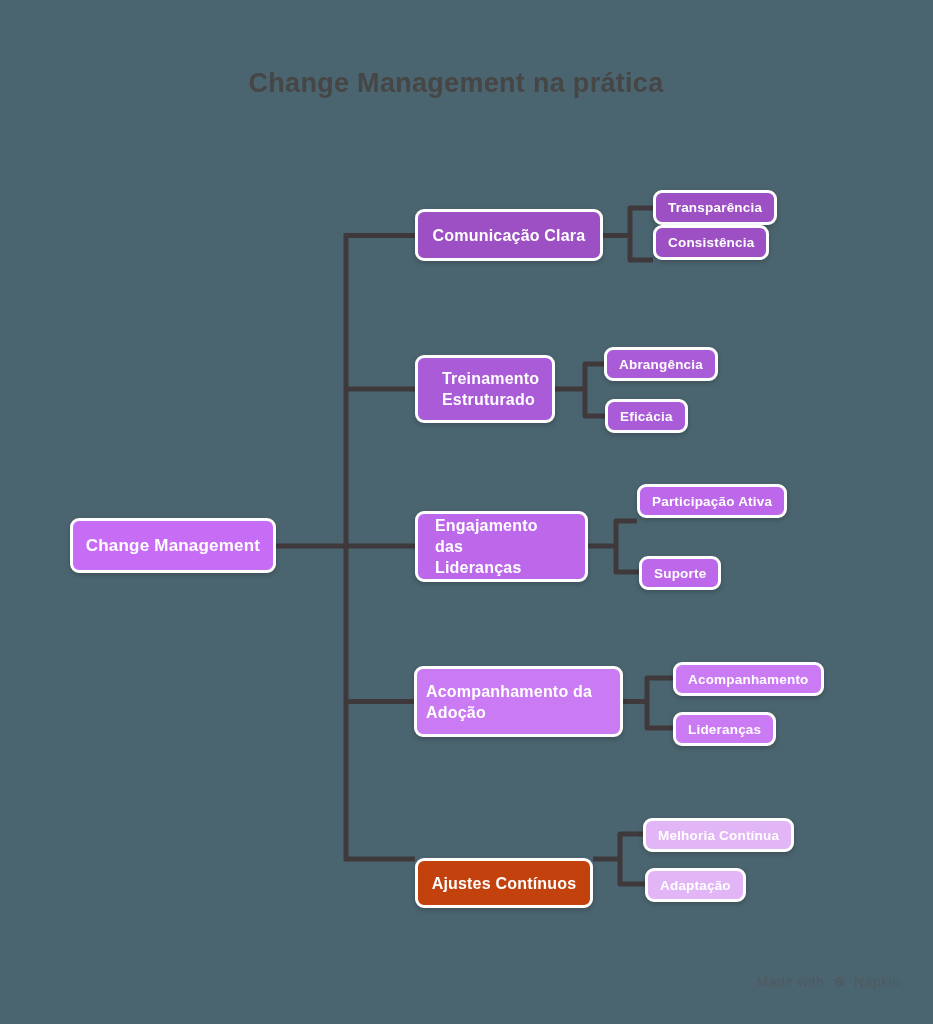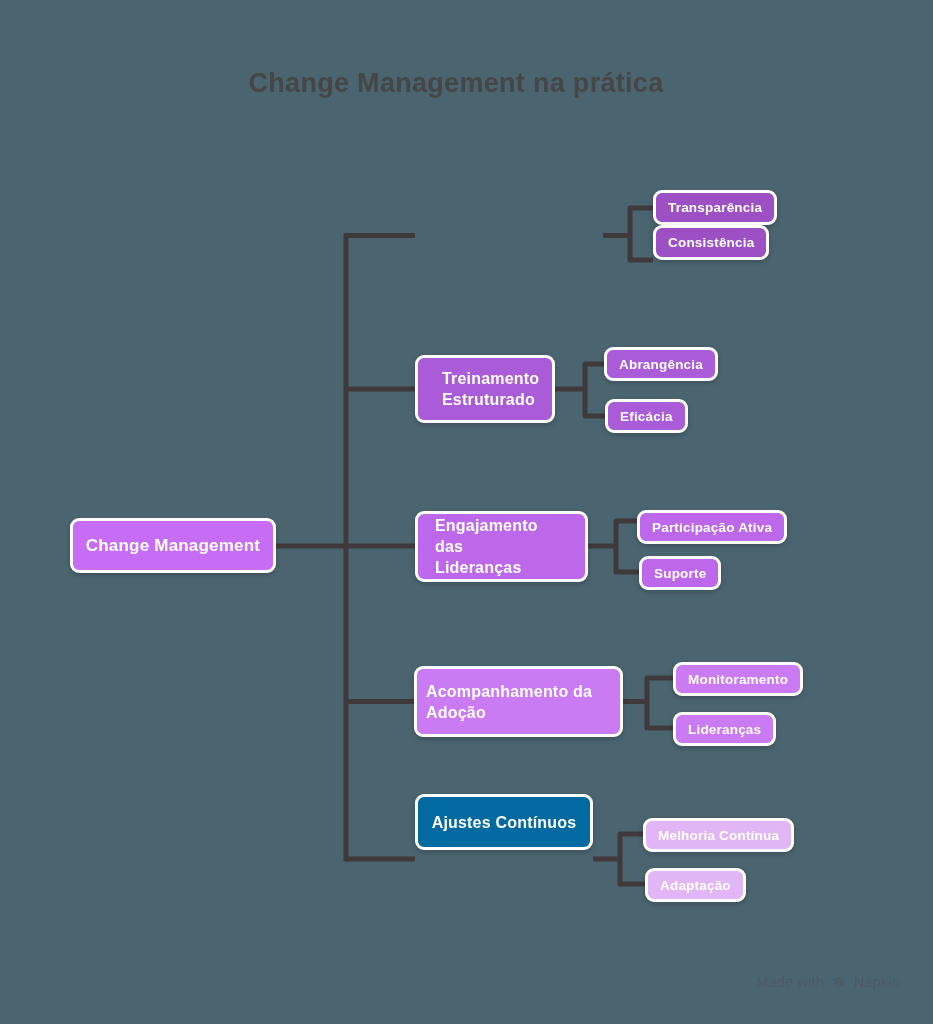--- a/index.html
+++ b/index.html
@@ -53,39 +53,40 @@
     <path d="M346 859 H415"></path>
     <path d="M603 235.5 H630 M653 208 H630 V260 H653"></path>
     <path d="M555 389 H585 M604 364 H585 V416 H605"></path>
     <path d="M588 546 H616 M637 521 H616 V572 H639"></path>
     <path d="M623 701.5 H647 M673 678 H647 V728 H673"></path>
     <path d="M593 859 H620 M643 834 H620 V884 H645"></path>
   </svg>
 
   <div class="node root" style="left: 70px; top: 518px; background: rgb(199, 109, 245);">Change Management</div>
 
+  <div class="node branch center" style="left: 415px; top: 209px; width: 188px; height: 52px; background: rgb(156, 80, 196);">Comunicação Clara</div>
   <div class="node leaf" style="left: 653px; top: 190px; height: 35px; background: rgb(156, 80, 196);">Transparência</div>
   <div class="node leaf" style="left: 653px; top: 225px; height: 35px; background: rgb(156, 80, 196);">Consistência</div>
 
   <div class="node branch" style="left: 415px; top: 355px; width: 140px; height: 68px; background: rgb(170, 92, 216); padding-left: 24px;">Treinamento
 Estruturado</div>
   <div class="node leaf" style="left: 604px; top: 347px; background: rgb(170, 92, 216);">Abrangência</div>
   <div class="node leaf" style="left: 605px; top: 399px; background: rgb(170, 92, 216);">Eficácia</div>
 
   <div class="node branch" style="left: 415px; top: 511px; width: 173px; height: 71px; background: rgb(189, 104, 234);">Engajamento das
 Lideranças</div>
-  <div class="node leaf" style="left: 637px; top: 510px; background: rgb(189, 104, 234);">Participação Ativa</div>
+  <div class="node leaf" style="left: 637px; top: 484px; background: rgb(189, 104, 234);">Participação Ativa</div>
   <div class="node leaf" style="left: 639px; top: 556px; background: rgb(189, 104, 234);">Suporte</div>
 
   <div class="node branch" style="left: 414px; top: 666px; width: 209px; height: 71px; background: rgb(202, 122, 243); padding-left: 9px;">Acompanhamento da
 Adoção</div>
-  <div class="node leaf" style="left: 673px; top: 662px; background: rgb(202, 122, 243);">Monitoramento</div>
+  <div class="node leaf" style="left: 673px; top: 662px; background: rgb(202, 122, 243);">Acompanhamento</div>
   <div class="node leaf" style="left: 673px; top: 712px; background: rgb(202, 122, 243);">Lideranças</div>
 
-  <div class="node branch center" style="left: 415px; top: 794px; width: 178px; height: 56px; background: #0369a1;">Ajustes Contínuos</div>
+  <div class="node branch center" style="left: 415px; top: 858px; width: 178px; height: 50px; background: #c2410c;">Ajustes Contínuos</div>
   <div class="node leaf" style="left: 643px; top: 818px; background: rgb(226, 181, 247);">Melhoria Contínua</div>
   <div class="node leaf" style="left: 645px; top: 868px; background: rgb(226, 181, 247);">Adaptação</div>
 
   <div class="watermark">
     <span>Made with</span>
     <svg class="napkin-logo" width="16" height="16" viewBox="0 0 24 24">
       <g transform="rotate(-28 12 12)" fill="#4e5a61">
         <rect x="7" y="5.5" width="11" height="3.2" rx="1.4"></rect>
         <rect x="5" y="10.2" width="15" height="3.2" rx="1.4"></rect>
         <rect x="6" y="14.9" width="12" height="3.2" rx="1.4"></rect>

